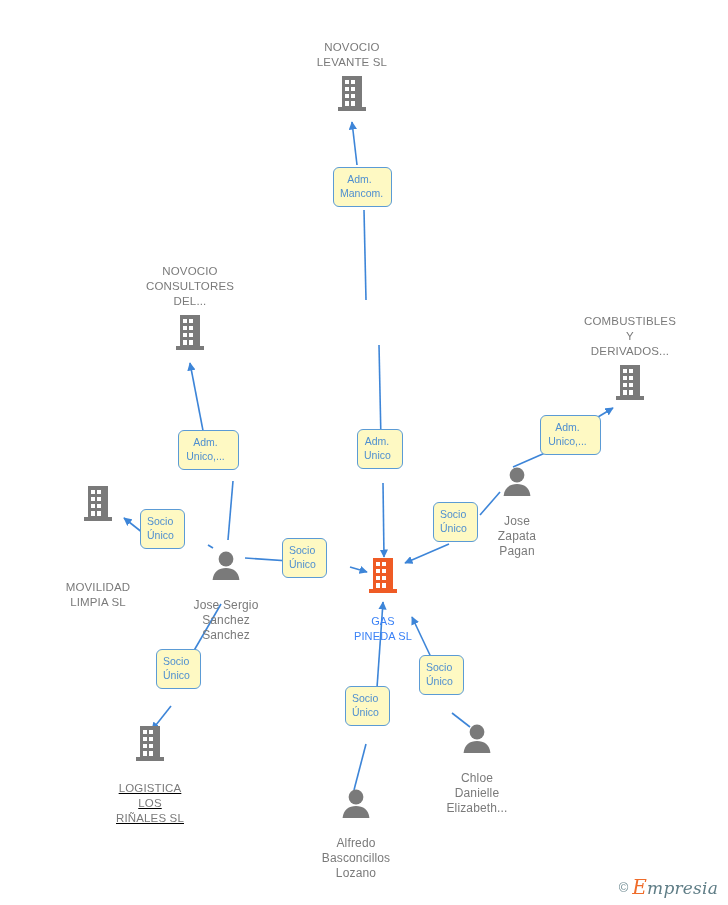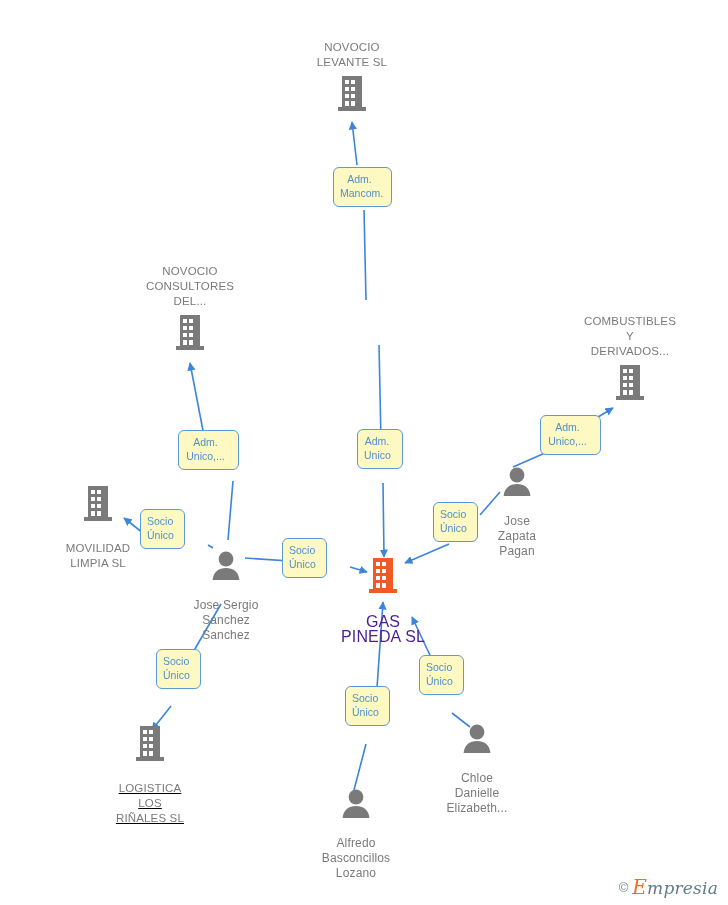--- a/index.html
+++ b/index.html
@@ -26,21 +26,21 @@
   .node .icon{display:block;line-height:0;}
   .node .nlabel{
     color:#7a7a7a;
     font-size:11.5px;
     line-height:15px;
     letter-spacing:.15px;
     white-space:pre-line;
   }
   .node.company .nlabel{font-size:11.5px;}
   .node.person  .nlabel{font-size:12px;}
-  .node.center .nlabel{color:#4c1d95;font-size:16px;line-height:15px;}
+  .node.center .nlabel{color:#3b82f6;font-size:11px;line-height:15px;}
 
   
   .node.label-top .nlabel{margin-bottom:3px;}
   .node.label-bottom .nlabel{margin-top:18px;}
 
   
   .pill{
     position:absolute;
     box-sizing:border-box;
     border:1.3px solid #5b9bd5;
@@ -176,21 +176,21 @@
             <rect x="17" y="14" width="4" height="4"></rect>
           <rect x="11" y="21" width="4" height="4"></rect>
             <rect x="17" y="21" width="4" height="4"></rect>
           <rect x="11" y="28" width="4" height="5"></rect>
             <rect x="17" y="28" width="4" height="5"></rect>
         </g>
       </svg>
     </span>
   </div>
 
-  <div class="node company label-bottom" style="left:98px;top:483px;">
+  <div class="node company label-bottom" style="left:98px;top:483px;gap:39px;">
     <span class="icon">
       <svg width="36" height="40" viewBox="0 0 36 40" xmlns="http://www.w3.org/2000/svg">
         <rect x="8" y="3" width="20" height="32" fill="#7a7a7a"></rect>
         <rect x="4" y="34" width="28" height="4" fill="#7a7a7a"></rect>
         <g fill="#ffffff">
           <rect x="11" y="7" width="4" height="4"></rect>
             <rect x="17" y="7" width="4" height="4"></rect>
           <rect x="11" y="14" width="4" height="4"></rect>
             <rect x="17" y="14" width="4" height="4"></rect>
           <rect x="11" y="21" width="4" height="4"></rect>

